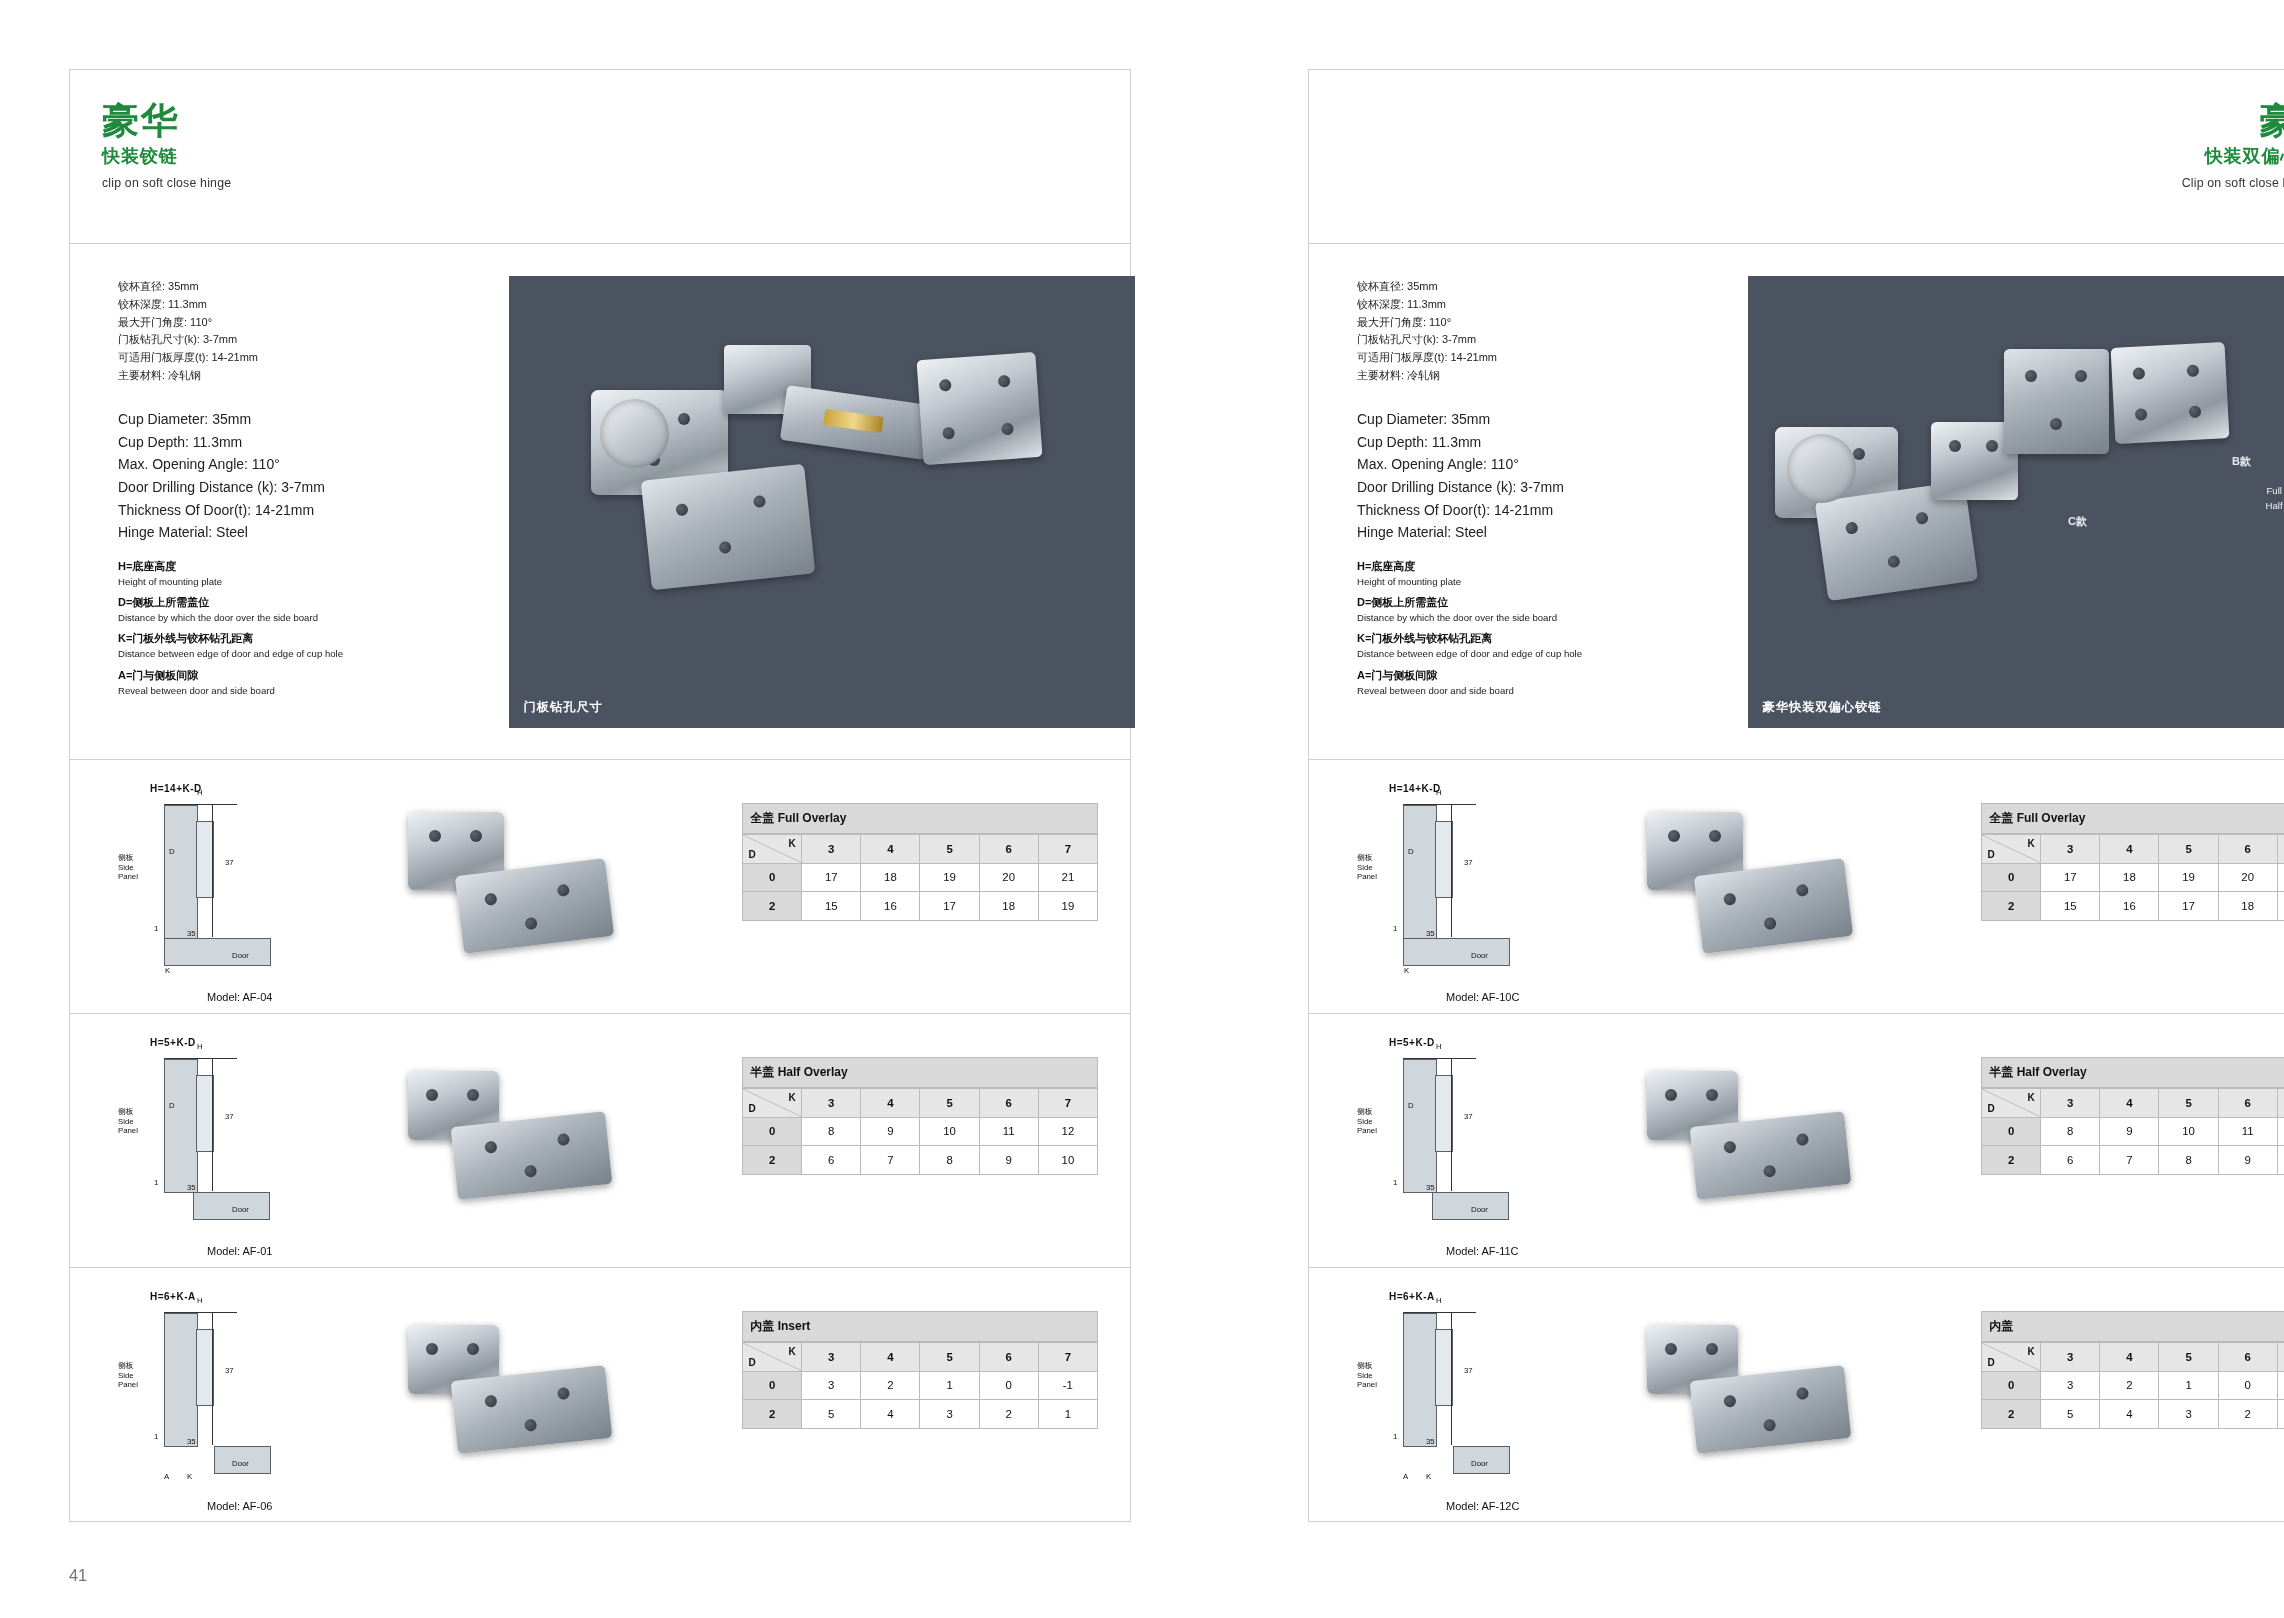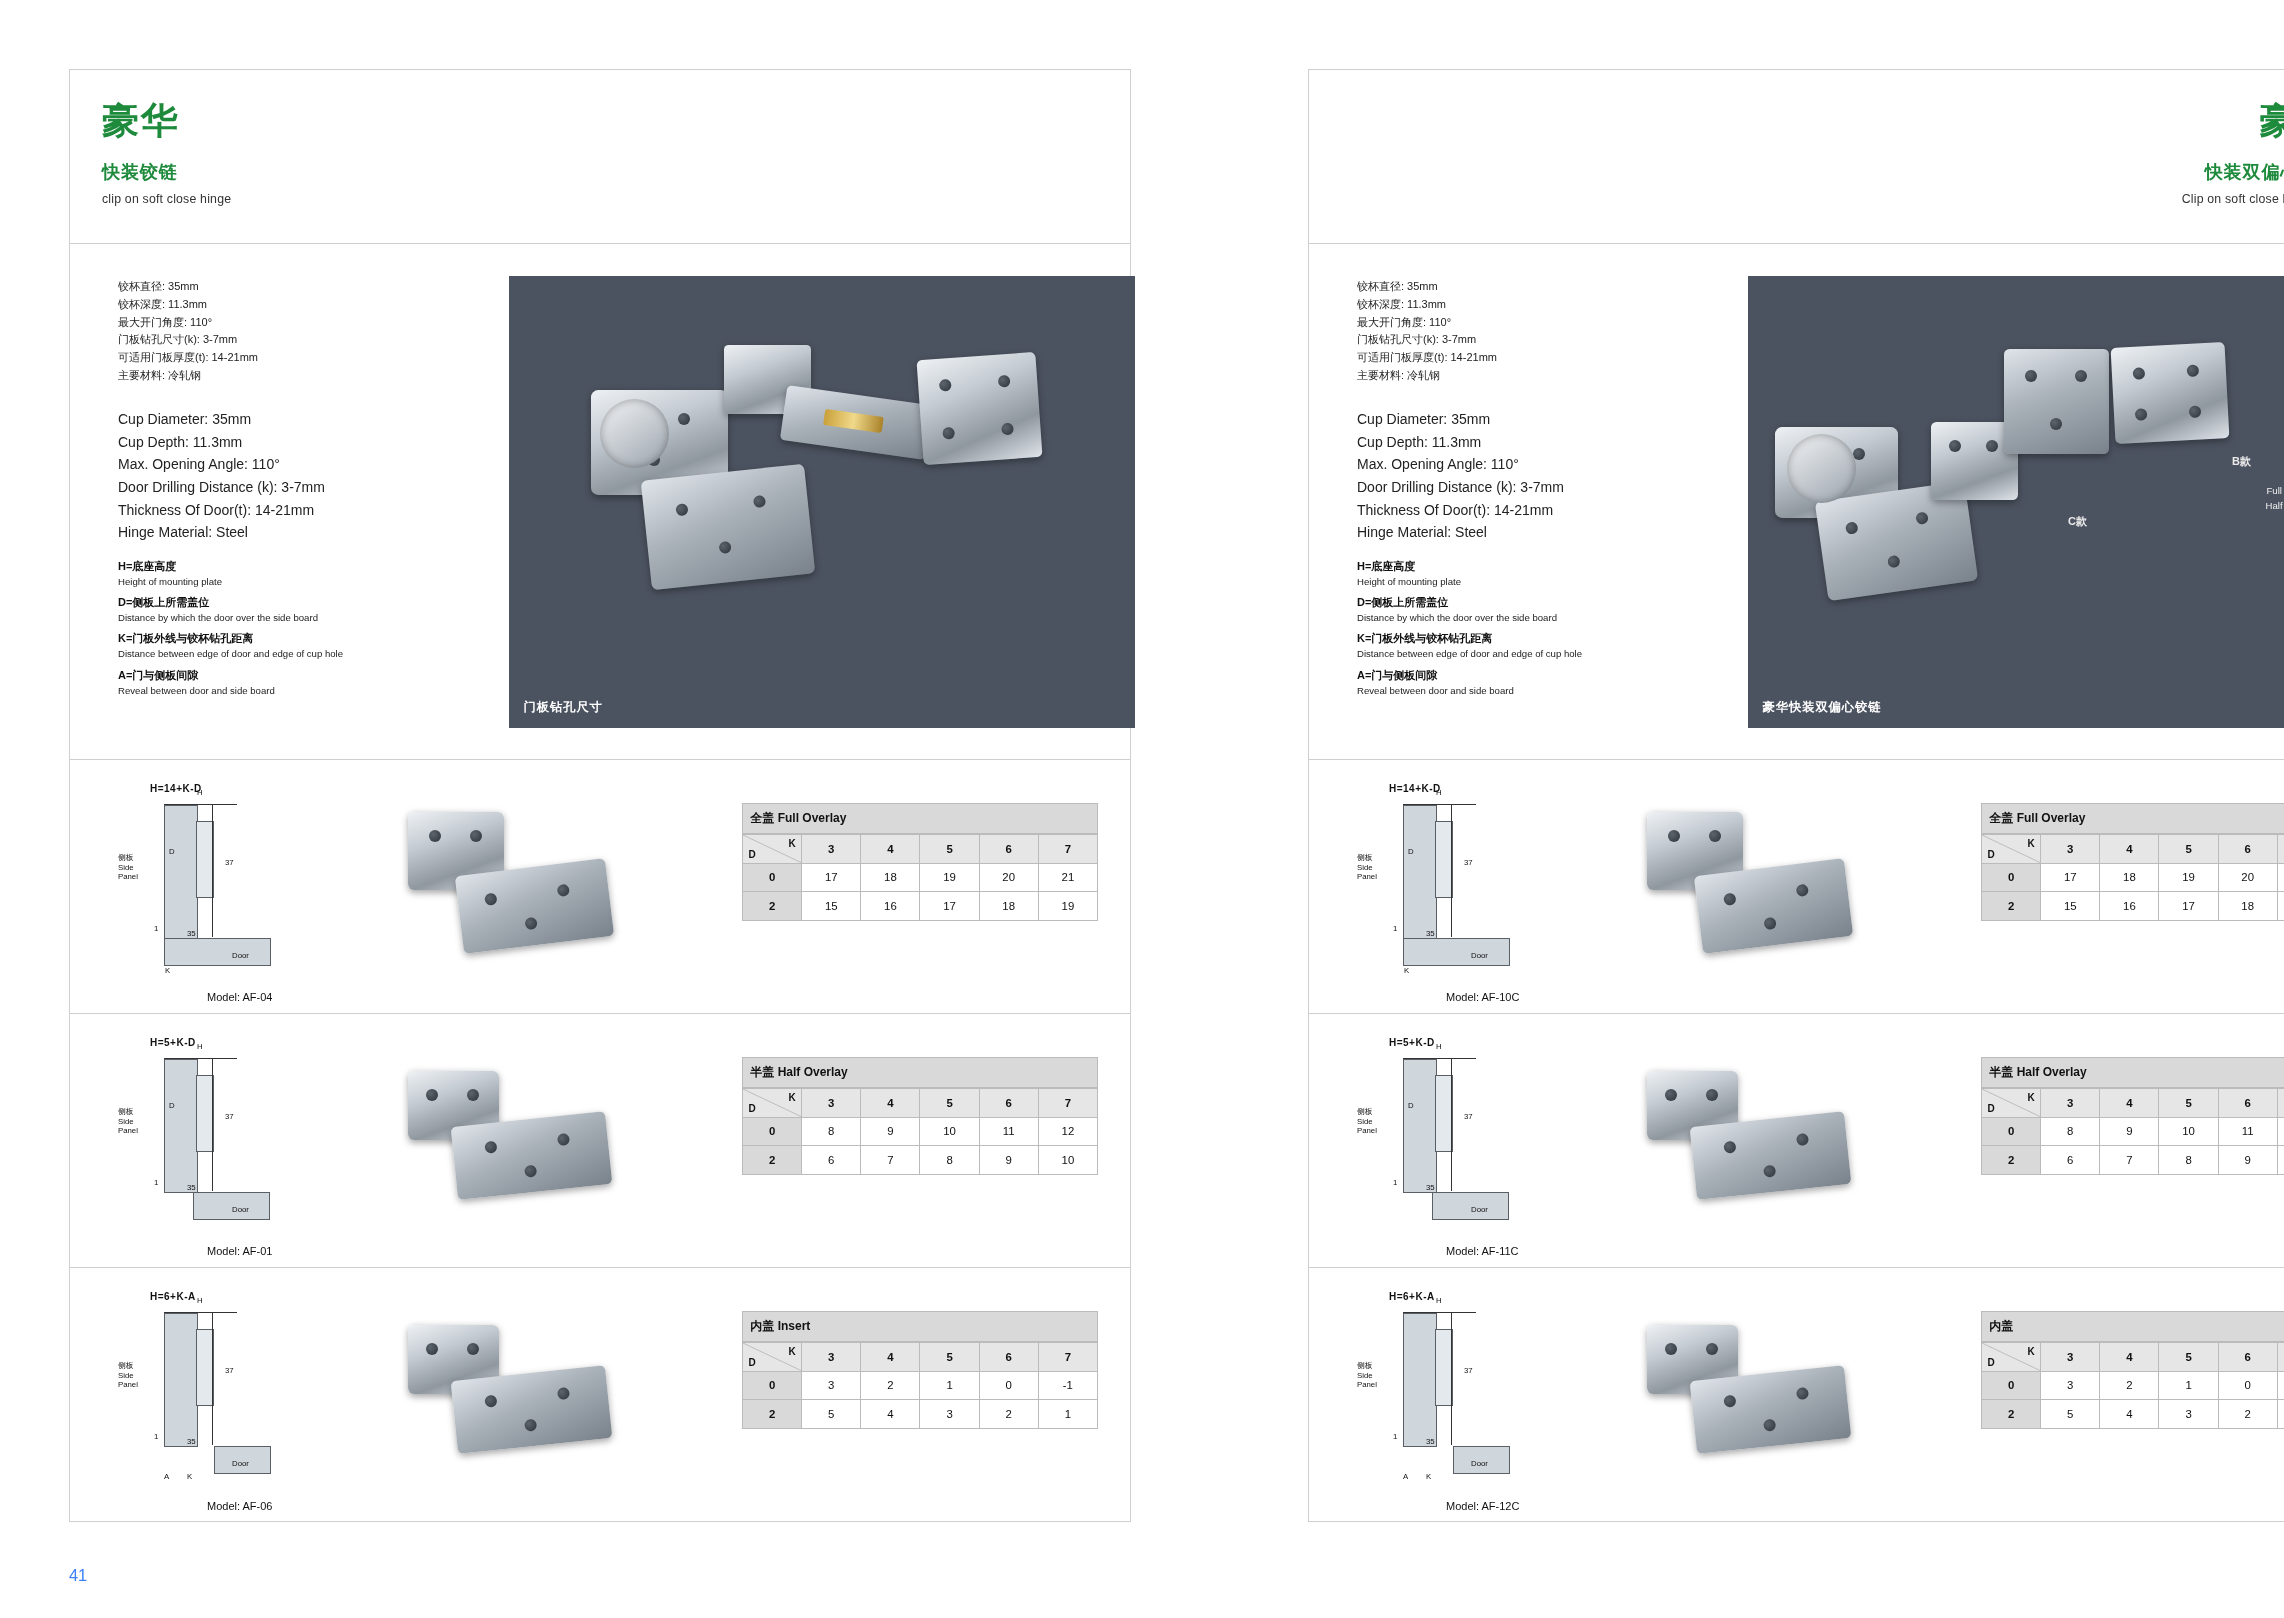--- a/index.html
+++ b/index.html
@@ -8,21 +8,21 @@
   .page.left{left:0;}
   .page.right{left:1241px;}
   .sheet{position:absolute;left:69px;top:69px;width:1062px;height:1453px;border:1.4px solid #cfcfcf;box-sizing:border-box;background:#fff;}
   .page.right .sheet{left:67px;}
 
   
   .hdr{position:relative;height:174px;border-bottom:1.4px solid #cfcfcf;box-sizing:border-box;}
   .hdr-inner{position:absolute;left:32px;top:32px;}
   .hdr-inner.r{left:auto;right:32px;text-align:right;}
   .brand-cn{font-size:37px;font-weight:bold;color:#1e8a3c;line-height:1.05;letter-spacing:1.8px;}
-  .brand-sub{font-size:18px;font-weight:bold;color:#1e8a3c;line-height:1.3;letter-spacing:0.9px;margin-top:20px;}
+  .brand-sub{font-size:18px;font-weight:bold;color:#1e8a3c;line-height:1.3;letter-spacing:0.9px;margin-top:4px;}
   .brand-en{font-size:12.3px;color:#333;margin-top:7.3px;letter-spacing:0.2px;}
 
   
   .spec-block{position:relative;height:516px;border-bottom:1.4px solid #cfcfcf;box-sizing:border-box;}
   .spec-text{position:absolute;left:48px;top:34px;width:320px;}
   .spec-cn{font-size:11px;line-height:1.62;color:#222;}
   .spec-en{font-size:14px;line-height:1.62;color:#222;margin-top:23px;}
   .legend{position:absolute;left:48px;top:315px;width:356px;}
   .legend .ln-cn{font-size:11px;line-height:1.45;color:#111;font-weight:bold;}
   .legend .ln-en{font-size:9.6px;line-height:1.45;color:#222;margin-bottom:6.4px;}
@@ -54,21 +54,21 @@
   .tbl-title{background:#d9d9d9;font-size:12px;font-weight:bold;padding:6px 7.3px;color:#111;border:0.5px solid #bbb;box-sizing:border-box;}
   table{border-collapse:collapse;width:100%;table-layout:fixed;}
   td,th{border:0.5px solid #bbb;height:25.6px;text-align:center;font-size:11.4px;color:#111;font-weight:normal;}
   .hdrcell{background:#e6e6e6;font-weight:bold;}
   .corner{position:relative;background:#e6e6e6;font-size:10px;font-weight:bold;}
   .corner .k{position:absolute;right:5.5px;top:2.7px;}
   .corner .d{position:absolute;left:5.5px;bottom:2.7px;}
   .corner .slash{position:absolute;left:0;top:0;width:100%;height:100%;}
   .rowhdr{background:#d9d9d9;font-weight:bold;}
 
-  .pagenum{position:absolute;bottom:33px;font-size:16.4px;color:#3b82f6;}
+  .pagenum{position:absolute;bottom:33px;font-size:16.4px;color:#737373;}
   .page.left .pagenum{left:69px;}
 
   
   .ln{position:absolute;background:#333;}
   .panel{position:absolute;background:#cfd6dc;border:0.9px solid #5a5f66;}
   .panel2{position:absolute;background:#e4e9ee;border:0.9px solid #5a5f66;}
   .tick{position:absolute;font-size:7.8px;color:#111;}
 </style>
 </head>
 <body>

